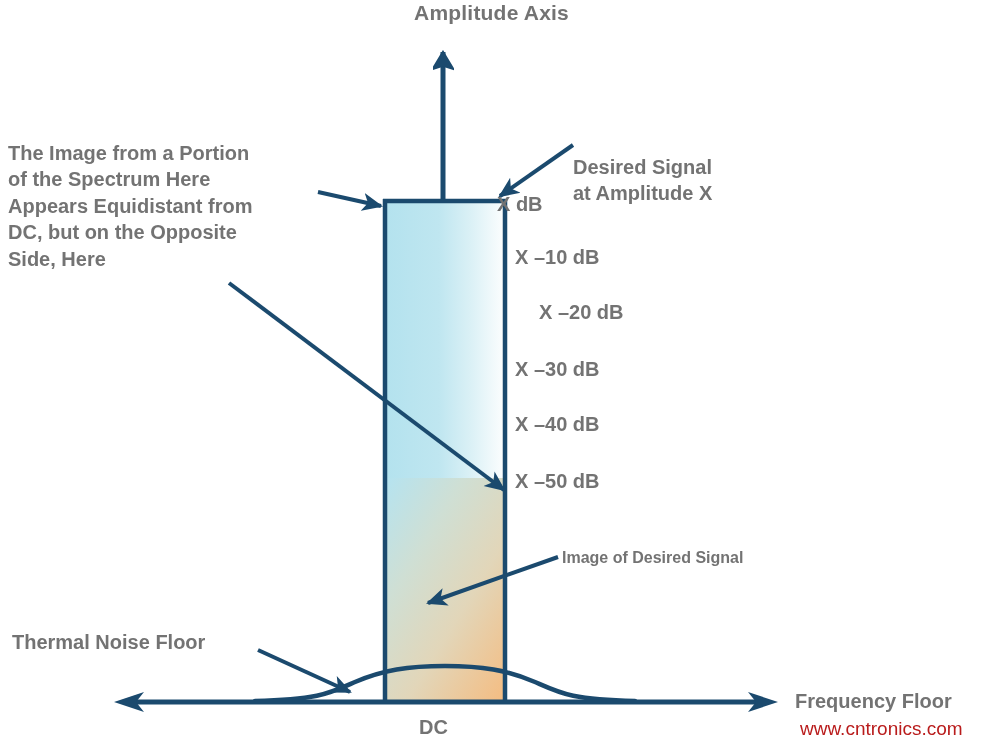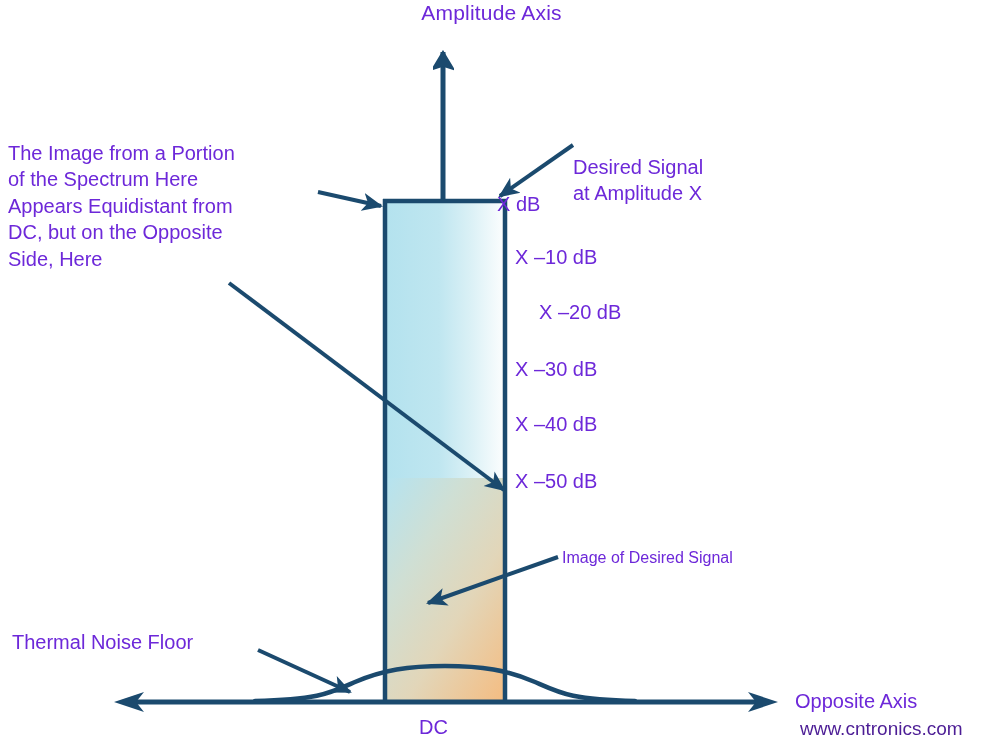--- a/index.html
+++ b/index.html
@@ -19,43 +19,43 @@
   }
   #diagram-svg {
     position: absolute;
     left: 0;
     top: 0;
     width: 983px;
     height: 745px;
   }
   .lbl {
     position: absolute;
-    color: #6d28d9;
+    color: #737373;
     font-family: "Liberation Sans", sans-serif;
-    font-weight: normal;
+    font-weight: bold;
     white-space: pre;
     line-height: 1.22;
   }
   #amplitude-axis-label {
     left: 0; top: 0;
     width: 983px;
     text-align: center;
     font-size: 21px;
     letter-spacing: 0.2px;
   }
   #frequency-axis-label {
     left: 795px; top: 689px;
     font-size: 20px;
   }
   #watermark {
     position: absolute;
     left: 800px; top: 718px;
     font-size: 19px;
     font-weight: normal;
-    color: #4c1d95;
+    color: #b91c1c;
     font-family: "Liberation Sans", sans-serif;
     white-space: pre;
   }
   #dc-label {
     left: 419px; top: 715px;
     font-size: 20px;
   }
   #desired-signal-note {
     left: 573px; top: 106px;
     font-size: 20px;
@@ -185,17 +185,17 @@
 
   <div class="lbl db-label" id="db-0">X dB</div>
   <div class="lbl db-label" id="db-10">X –10 dB</div>
   <div class="lbl db-label" id="db-20">X –20 dB</div>
   <div class="lbl db-label" id="db-30">X –30 dB</div>
   <div class="lbl db-label" id="db-40">X –40 dB</div>
   <div class="lbl db-label" id="db-50">X –50 dB</div>
 
   <div class="lbl" id="dc-label">DC</div>
 
-  <div class="lbl" id="frequency-axis-label">Opposite Axis</div>
+  <div class="lbl" id="frequency-axis-label">Frequency Floor</div>
 
   <div id="watermark">www.cntronics.com</div>
 
 </div>
 
 </body></html>

